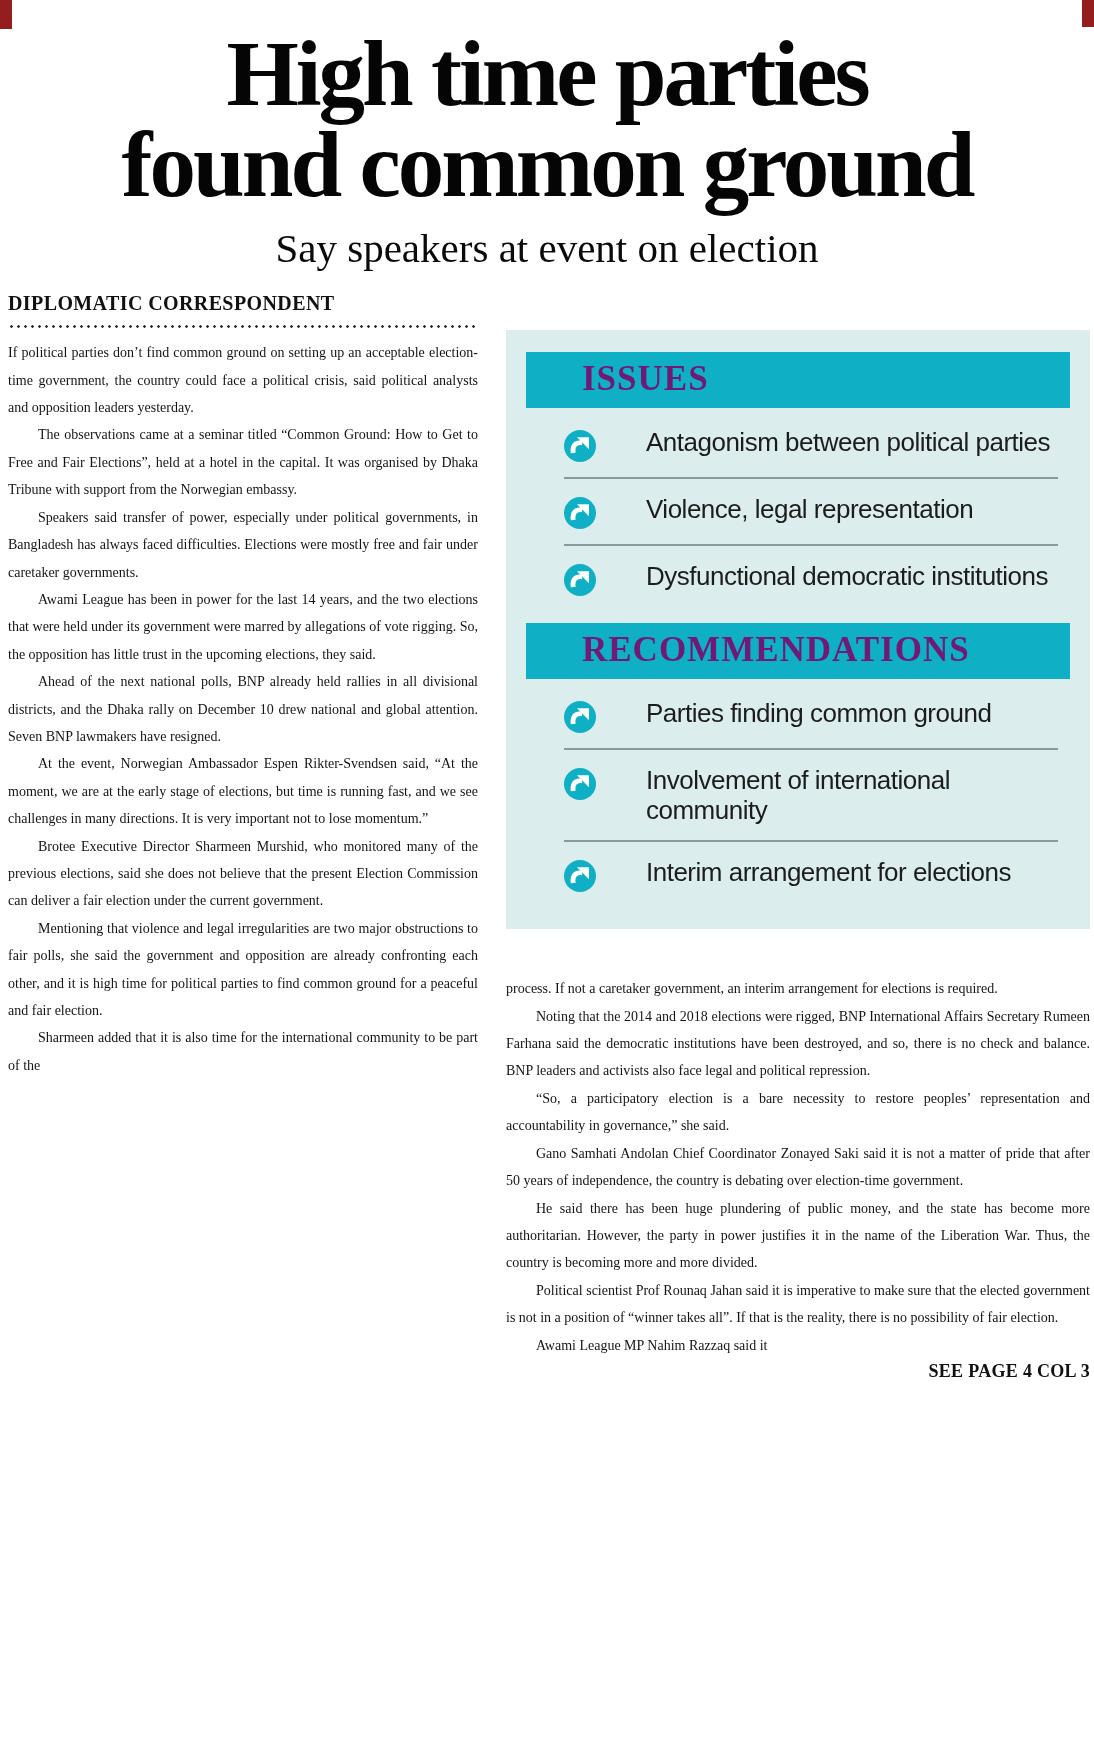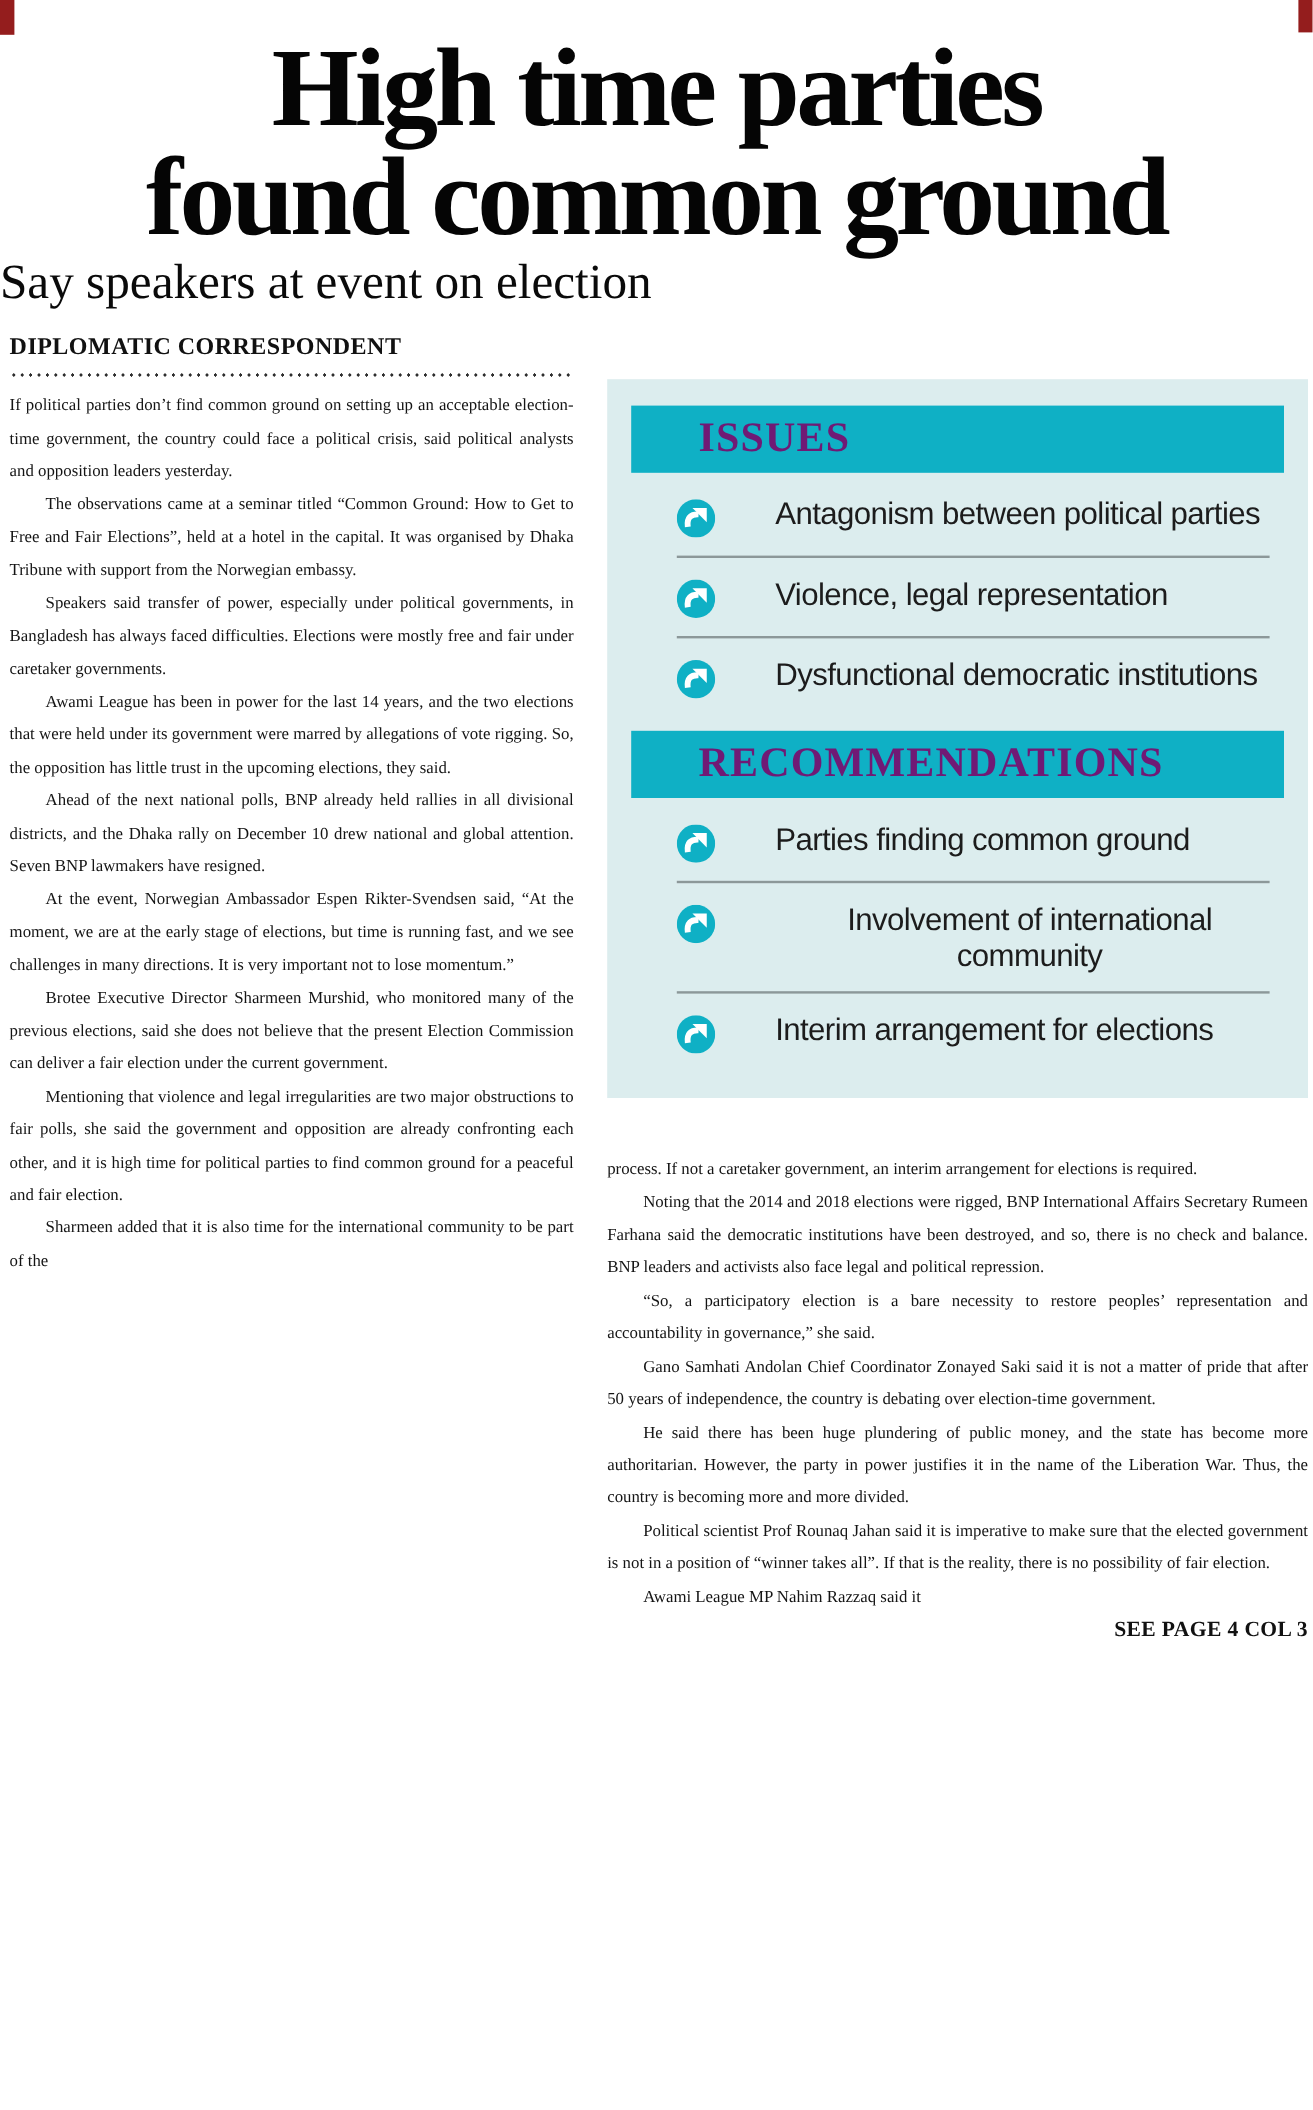--- a/index.html
+++ b/index.html
@@ -22,21 +22,23 @@
   .headline {
     margin-top:28px;
     text-align:center;
     font-weight:bold;
     font-size:93px;
     line-height:0.98;
     letter-spacing:-3px;
     color:#050505;
   }
   .subheadline {
+    text-align:center;
     font-size:41px;
+    margin-top:14px;
     font-weight:normal;
     color:#0a0a0a;
   }
 
   .columns {
     display:grid;
     grid-template-columns:470px 584px;
     column-gap:28px;
     padding:0 6px 0 8px;
     margin-top:18px;
@@ -80,21 +82,20 @@
     letter-spacing:1px;
     padding:7px 10px 9px 56px;
     margin-left:0;
   }
   .infobox .section-header + .items { margin-top:6px; }
   .items { padding-left:38px; }
   .info-item {
     display:flex;
     align-items:flex-start;
     padding:13px 0 13px 0;
-    text-align:center;
   }
   .bullet {
     flex:0 0 32px;
     width:32px; height:32px;
     margin-top:3px;
   }
   .bullet svg { display:block; width:32px; height:32px; }
   .bullet .c { fill:var(--accent, #0fb0c5); }
   .bullet .tail { fill:none; stroke:#ffffff; stroke-width:4.6; }
   .bullet .head { fill:#ffffff; }

